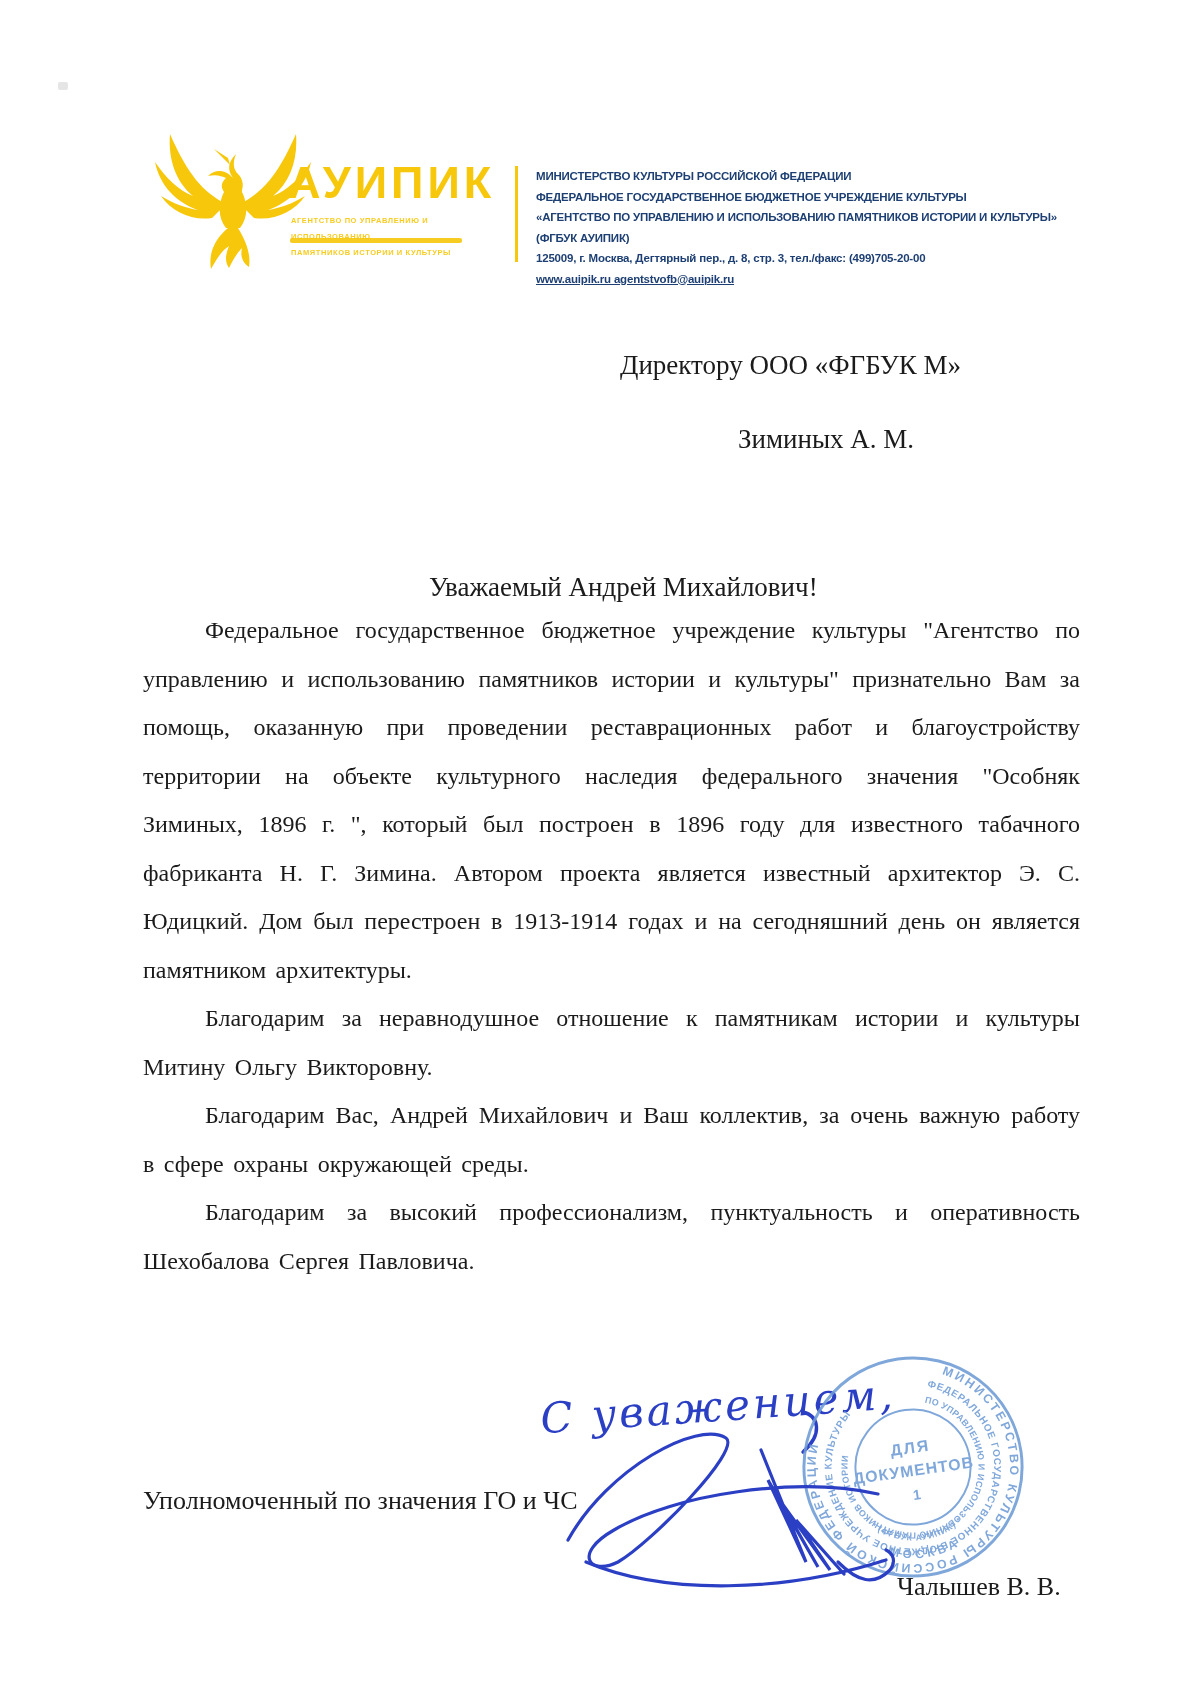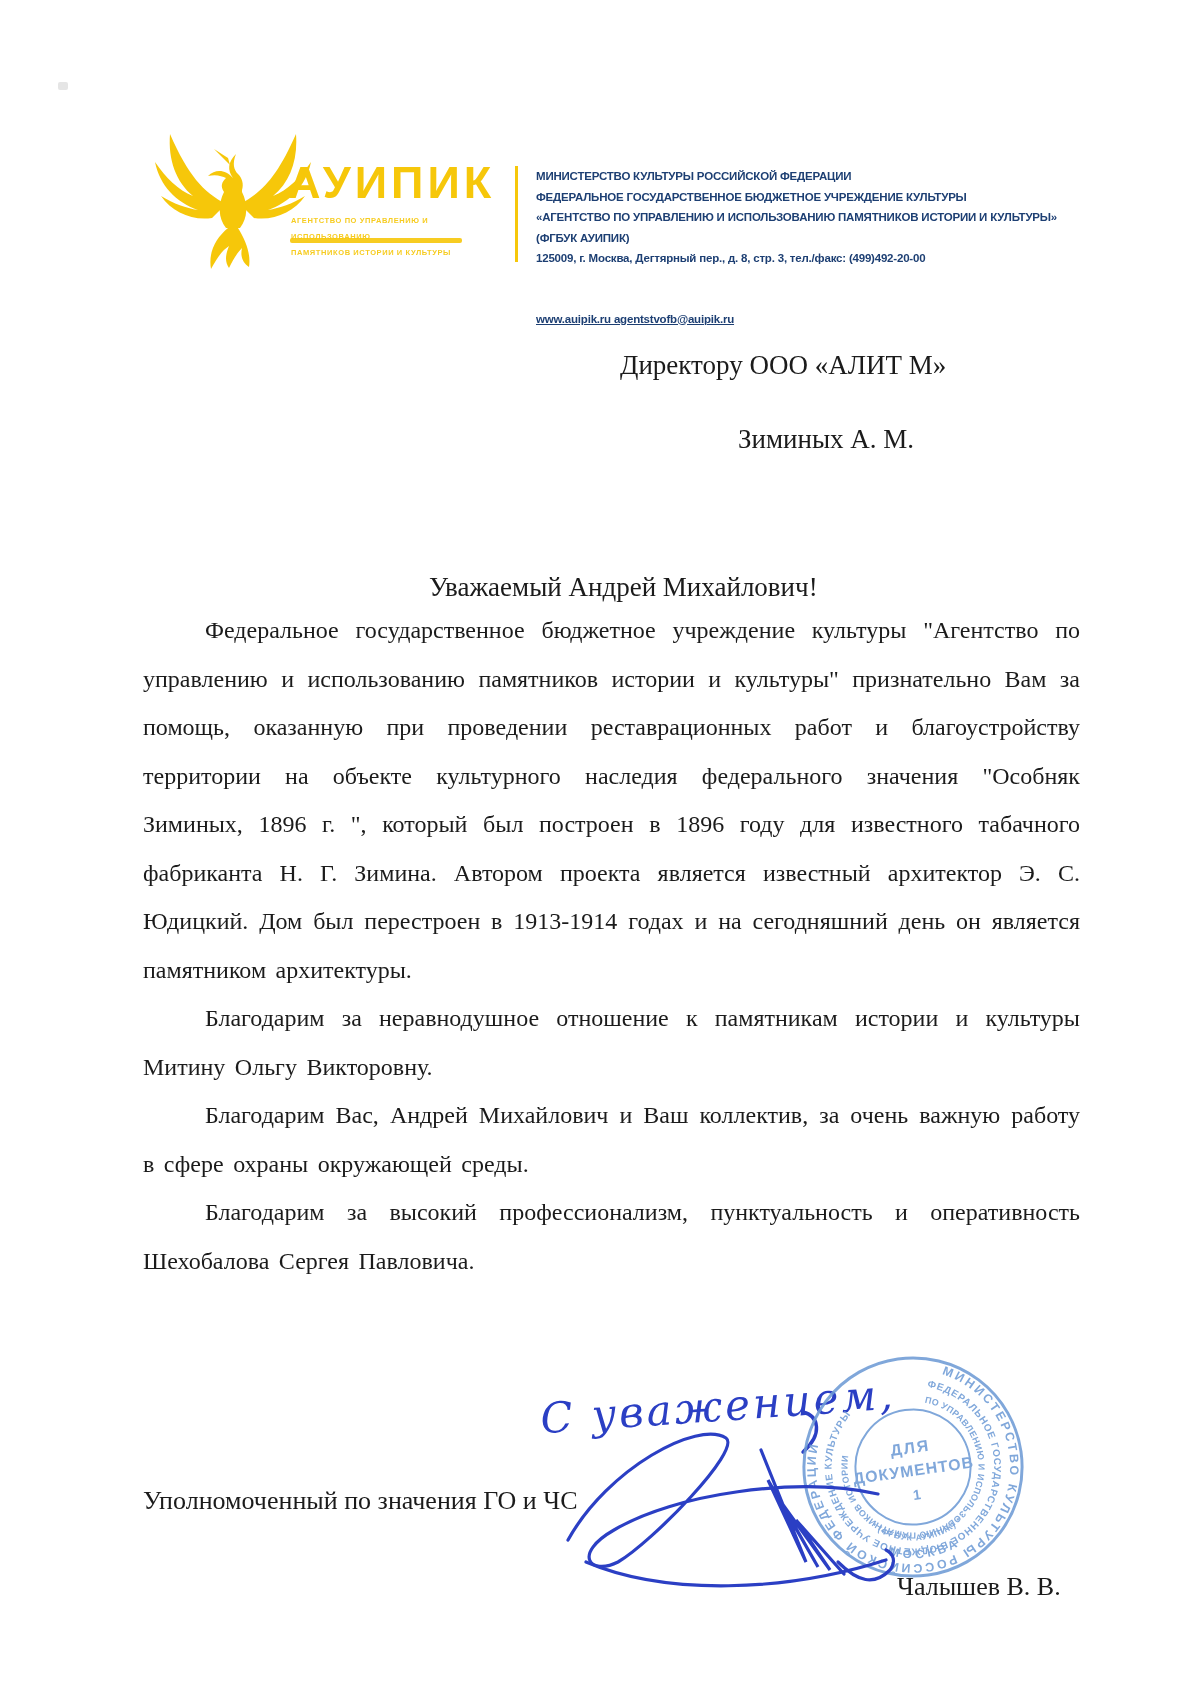--- a/index.html
+++ b/index.html
@@ -19,21 +19,21 @@
     font-family:"Liberation Sans",sans-serif;font-weight:700;font-size:7.5px;
     letter-spacing:.6px;color:var(--gold);line-height:16px;opacity:.9;
   }
   .logo-bar{position:absolute;left:290px;top:238px;width:172px;height:5px;background:var(--gold);border-radius:2px;opacity:.9;}
   .hdr-divider{position:absolute;left:515px;top:166px;width:3px;height:96px;background:var(--gold);}
   .org-info{
     position:absolute;left:536px;top:166px;width:540px;
     font-family:"Liberation Sans",sans-serif;font-weight:700;font-size:11.5px;
     letter-spacing:-0.2px;line-height:20.5px;color:var(--navy);
   }
-  .org-info .link{text-decoration:underline;margin-top:40px;}
+  .org-info .link{text-decoration:underline;}
   
   .recipient-1{position:absolute;left:620px;top:350px;font-size:27px;}
   .recipient-2{position:absolute;left:738px;top:424px;font-size:27px;}
   
   .salutation{position:absolute;left:429px;top:572px;font-size:27px;}
   .body-text{
     position:absolute;left:143px;top:606px;width:937px;
     font-size:24px;line-height:48.5px;text-align:justify;word-spacing:3.5px;
   }
   .body-text p{margin:0;text-indent:62px;}
@@ -72,25 +72,25 @@
     <div>АГЕНТСТВО ПО УПРАВЛЕНИЮ И ИСПОЛЬЗОВАНИЮ</div>
     <div>ПАМЯТНИКОВ ИСТОРИИ И КУЛЬТУРЫ</div>
   </div>
   <div class="logo-bar"></div>
   <div class="hdr-divider"></div>
 
   <div class="org-info">
     <div>МИНИСТЕРСТВО КУЛЬТУРЫ РОССИЙСКОЙ ФЕДЕРАЦИИ</div>
     <div>ФЕДЕРАЛЬНОЕ ГОСУДАРСТВЕННОЕ БЮДЖЕТНОЕ УЧРЕЖДЕНИЕ КУЛЬТУРЫ</div>
     <div>«АГЕНТСТВО ПО УПРАВЛЕНИЮ И ИСПОЛЬЗОВАНИЮ ПАМЯТНИКОВ ИСТОРИИ И КУЛЬТУРЫ» (ФГБУК АУИПИК)</div>
-    <div>125009, г. Москва, Дегтярный пер., д. 8, стр. 3, тел./факс: (499)492-20-00</div>
+    <div>125009, г. Москва, Дегтярный пер., д. 8, стр. 3, тел./факс: (499)705-20-00</div>
     <div class="link">www.auipik.ru agentstvofb@auipik.ru</div>
   </div>
 
-  <div class="recipient-1">Директору ООО «АЛИТ М»</div>
+  <div class="recipient-1">Директору ООО «ФГБУК М»</div>
   <div class="recipient-2">Зиминых А. М.</div>
 
   <div class="salutation">Уважаемый Андрей Михайлович!</div>
   <div class="body-text">
     <p>Федеральное государственное бюджетное учреждение культуры "Агентство по управлению и использованию памятников истории и культуры" признательно Вам за помощь, оказанную при проведении реставрационных работ и благоустройству территории на объекте культурного наследия федерального значения "Особняк Зиминых, 1896 г. ", который был построен в 1896 году для известного табачного фабриканта Н. Г. Зимина. Автором проекта является известный архитектор Э. С. Юдицкий. Дом был перестроен в 1913-1914 годах и на сегодняшний день он является памятником архитектуры.</p>
     <p>Благодарим за неравнодушное отношение к памятникам истории и культуры Митину Ольгу Викторовну.</p>
     <p>Благодарим Вас, Андрей Михайлович и Ваш коллектив, за очень важную работу в сфере охраны окружающей среды.</p>
     <p>Благодарим за высокий профессионализм, пунктуальность и оперативность Шехобалова Сергея Павловича.</p>
   </div>
 

